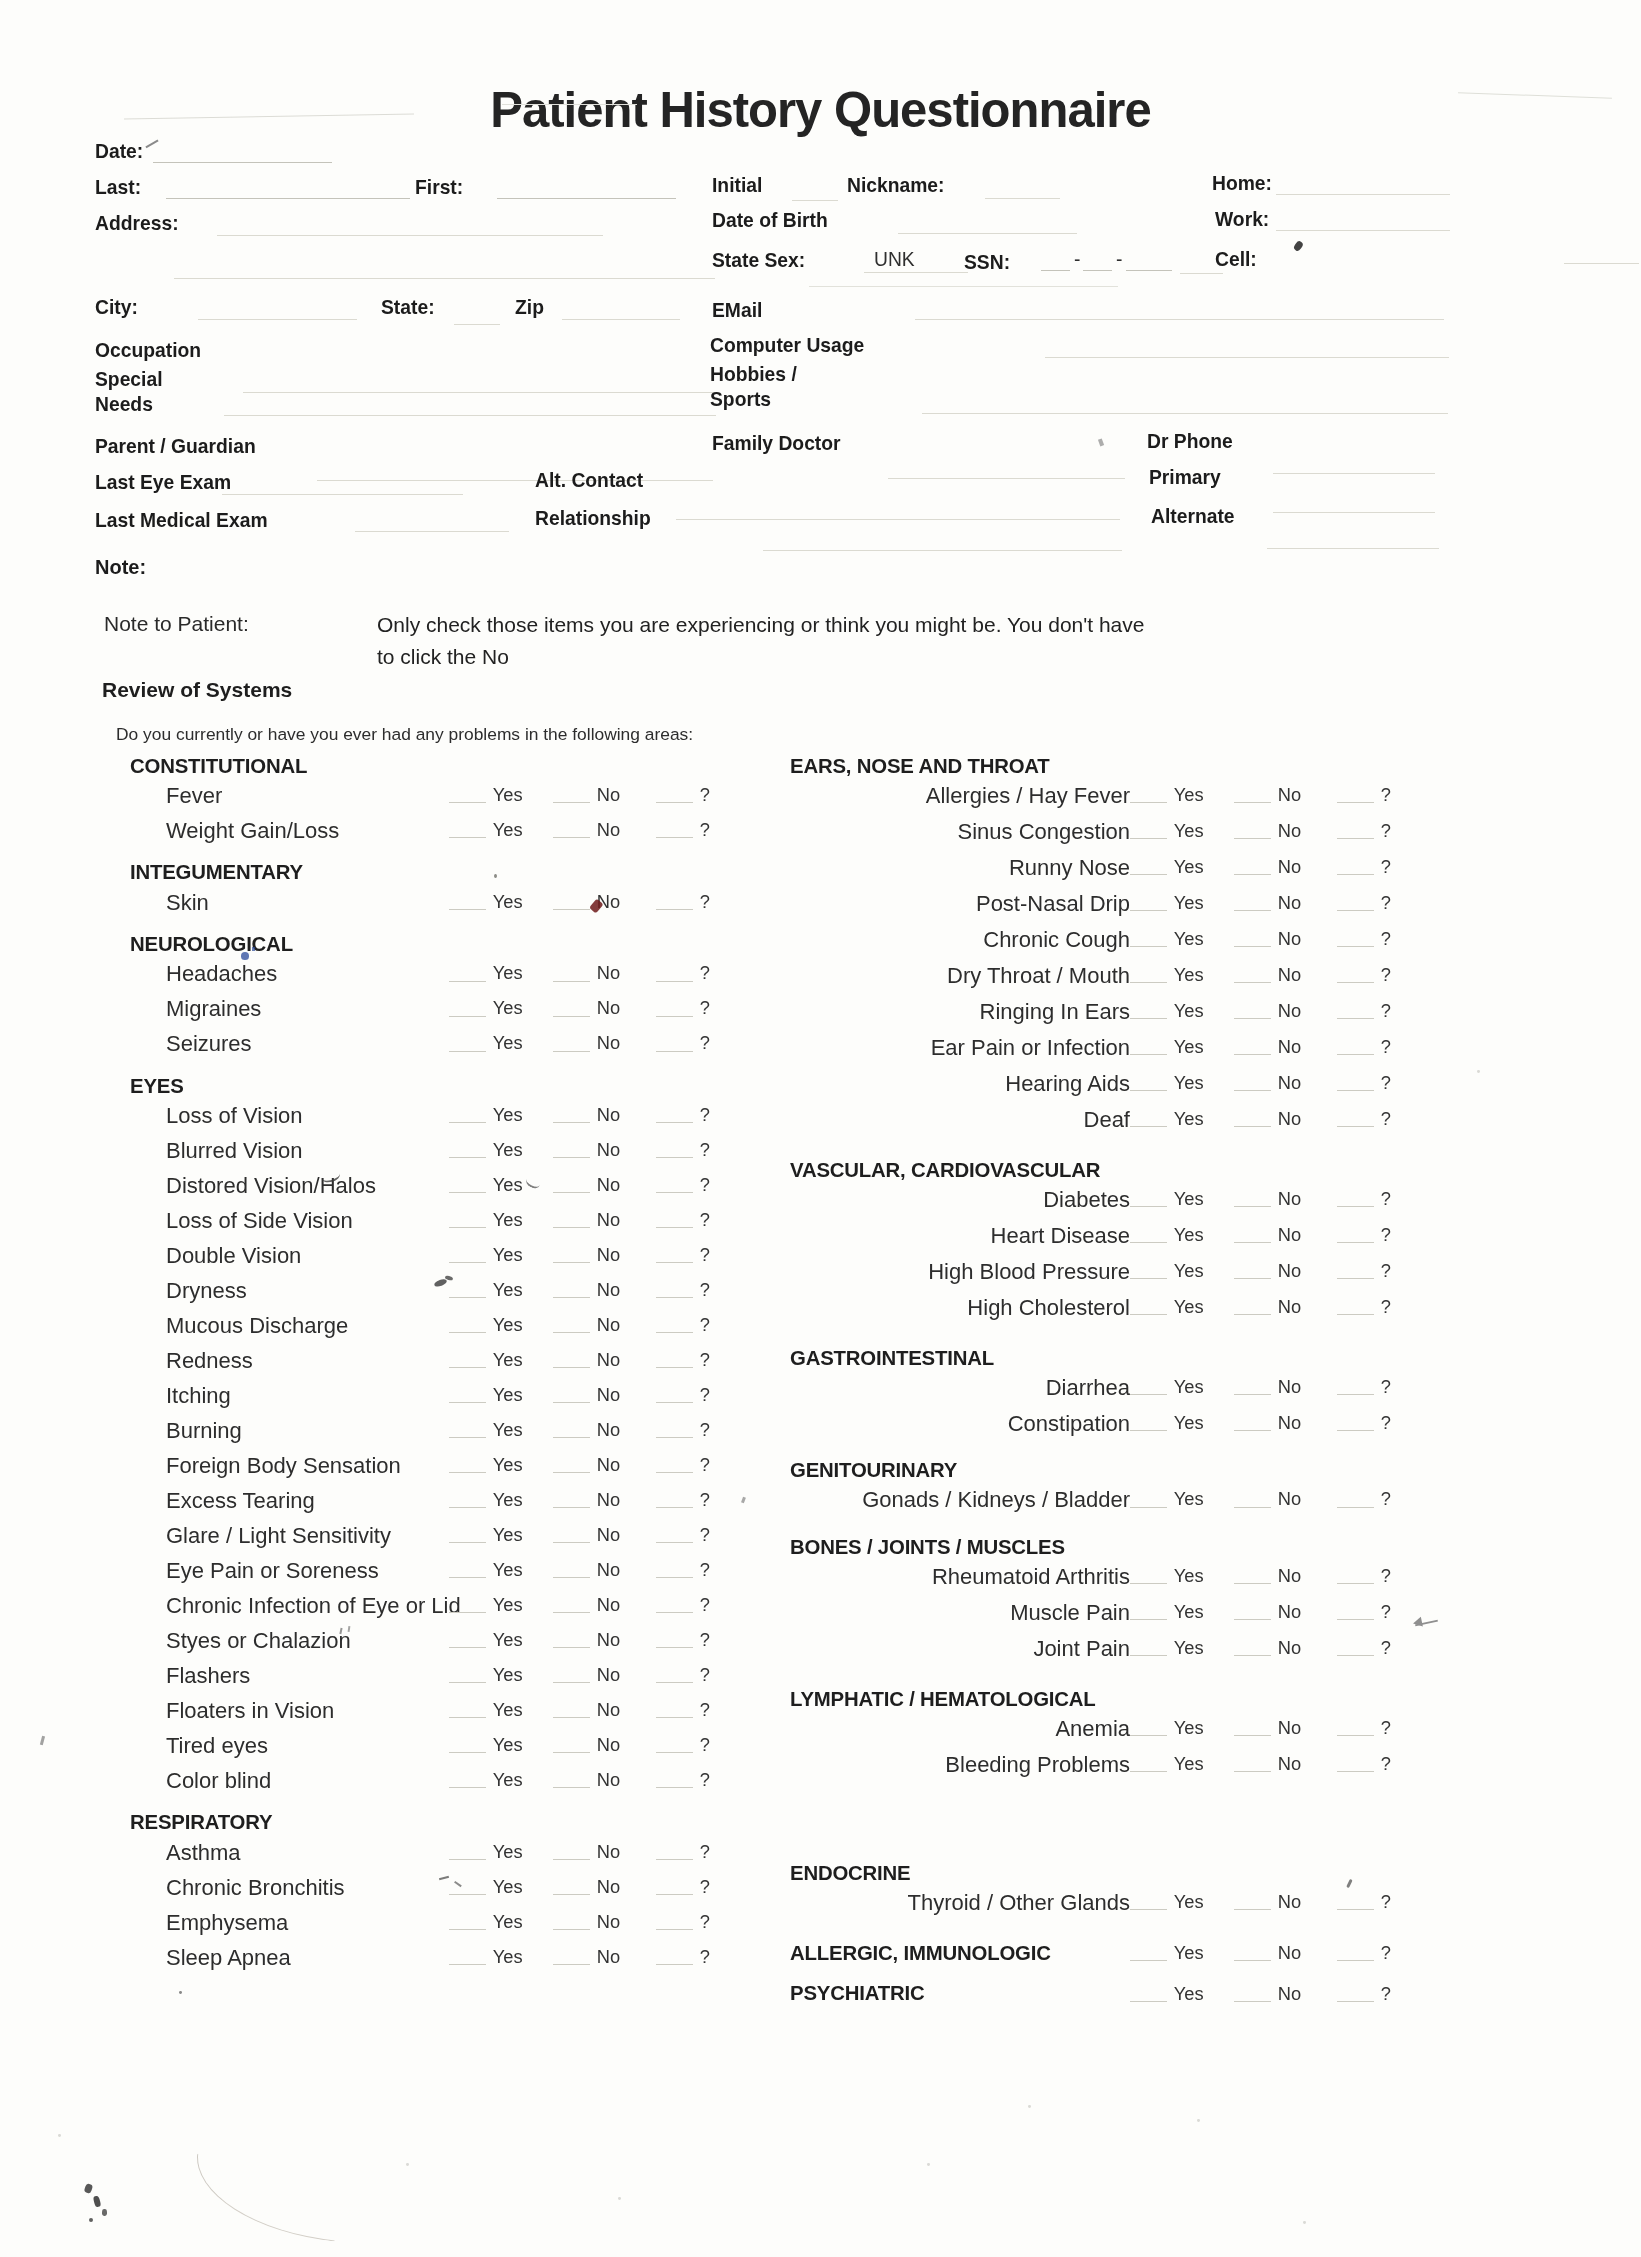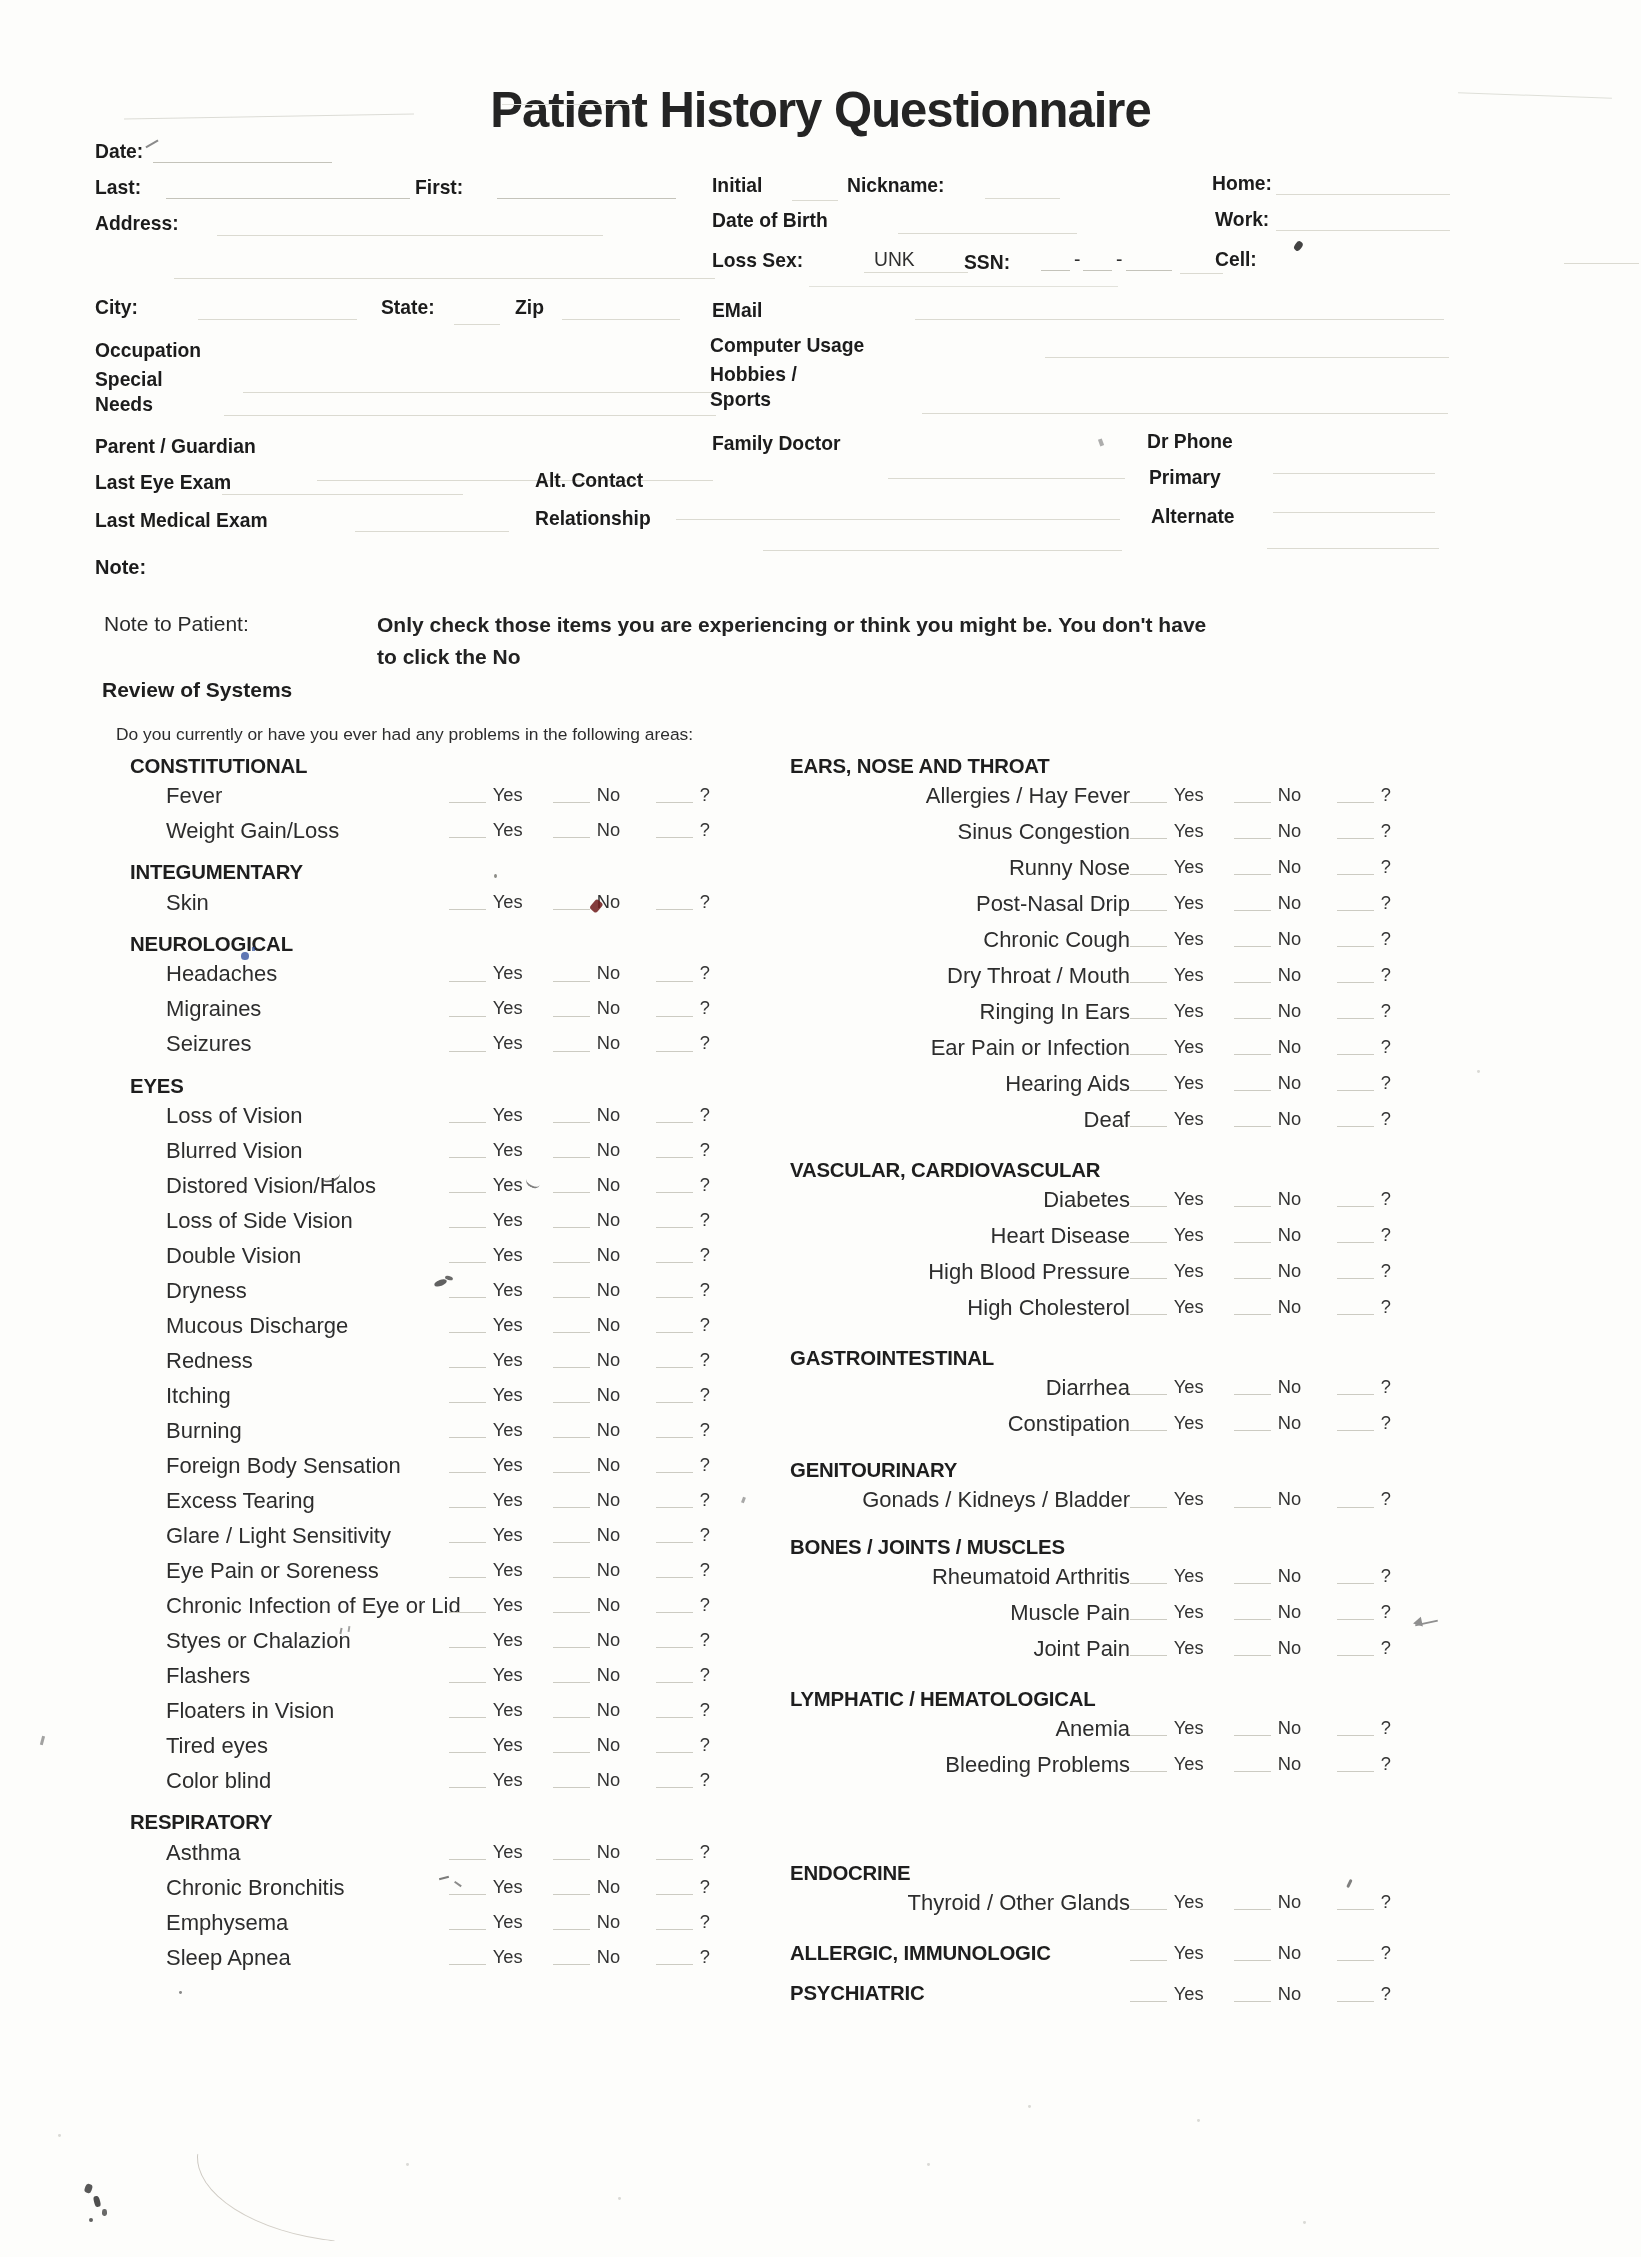--- a/index.html
+++ b/index.html
@@ -13,21 +13,21 @@
 
   
   .flabel{position:absolute;font-weight:700;font-size:19.3px;white-space:nowrap;color:#1c1c1c;}
   .fvalue{position:absolute;font-size:19.3px;color:#2f2f2f;white-space:nowrap;}
   .fline{position:absolute;height:0;border-bottom:1.9px solid #c4c3ba;}
   .fline.faint{border-bottom:1px solid #dbdad1;}
   .ssn-dash{position:absolute;font-size:19.3px;color:#2f2f2f;}
 
   
   .review-note-label{position:absolute;left:104px;top:612px;font-size:21px;color:#2a2a2a;}
-  .review-note-text{position:absolute;left:377px;top:609px;font-size:21px;font-weight:700;
+  .review-note-text{position:absolute;left:377px;top:609px;font-size:21px;font-weight:400;
                     line-height:32px;color:#222;white-space:nowrap;}
   .ros-heading{position:absolute;left:102px;top:678px;font-size:21px;font-weight:700;color:#1e1e1e;}
   .ros-intro{position:absolute;left:116px;top:724px;font-size:17.4px;color:#2d2d2d;}
 
   
   .col{position:absolute;top:751px;}
   .col-left{left:130px;width:608px;}
   .col-right{left:790px;width:642px;}
   .section{margin-top:7.7px;}
   .col .section:first-child{margin-top:0;}
@@ -77,21 +77,21 @@
   <div class="fline faint" style="left:1276px;top:194px;width:174px"></div>
 
   <span class="flabel" style="left:95px;top:213px">Address:</span>
   <div class="fline faint" style="left:217px;top:235px;width:386px"></div>
   <div class="fline faint" style="left:174px;top:278px;width:541px"></div>
   <span class="flabel" style="left:712px;top:210px">Date of Birth</span>
   <div class="fline faint" style="left:898px;top:233px;width:179px"></div>
   <span class="flabel" style="left:1215px;top:209px">Work:</span>
   <div class="fline faint" style="left:1276px;top:230px;width:174px"></div>
 
-  <span class="flabel" style="left:712px;top:250px">Loss Sex:</span>
+  <span class="flabel" style="left:712px;top:250px">State Sex:</span>
   <span class="fvalue" style="left:874px;top:249px">UNK</span>
   <div class="fline faint" style="left:864px;top:272px;width:104px"></div>
   <span class="flabel" style="left:964px;top:252px">SSN:</span>
   <div class="fline" style="left:1041px;top:270px;width:29px"></div>
   <span class="ssn-dash" style="left:1074px;top:249px">-</span>
   <div class="fline" style="left:1083px;top:270px;width:29px"></div>
   <span class="ssn-dash" style="left:1116px;top:249px">-</span>
   <div class="fline" style="left:1126px;top:270px;width:46px"></div>
   <div class="fline faint" style="left:1180px;top:273px;width:43px"></div>
   <span class="flabel" style="left:1215px;top:249px">Cell:</span>

